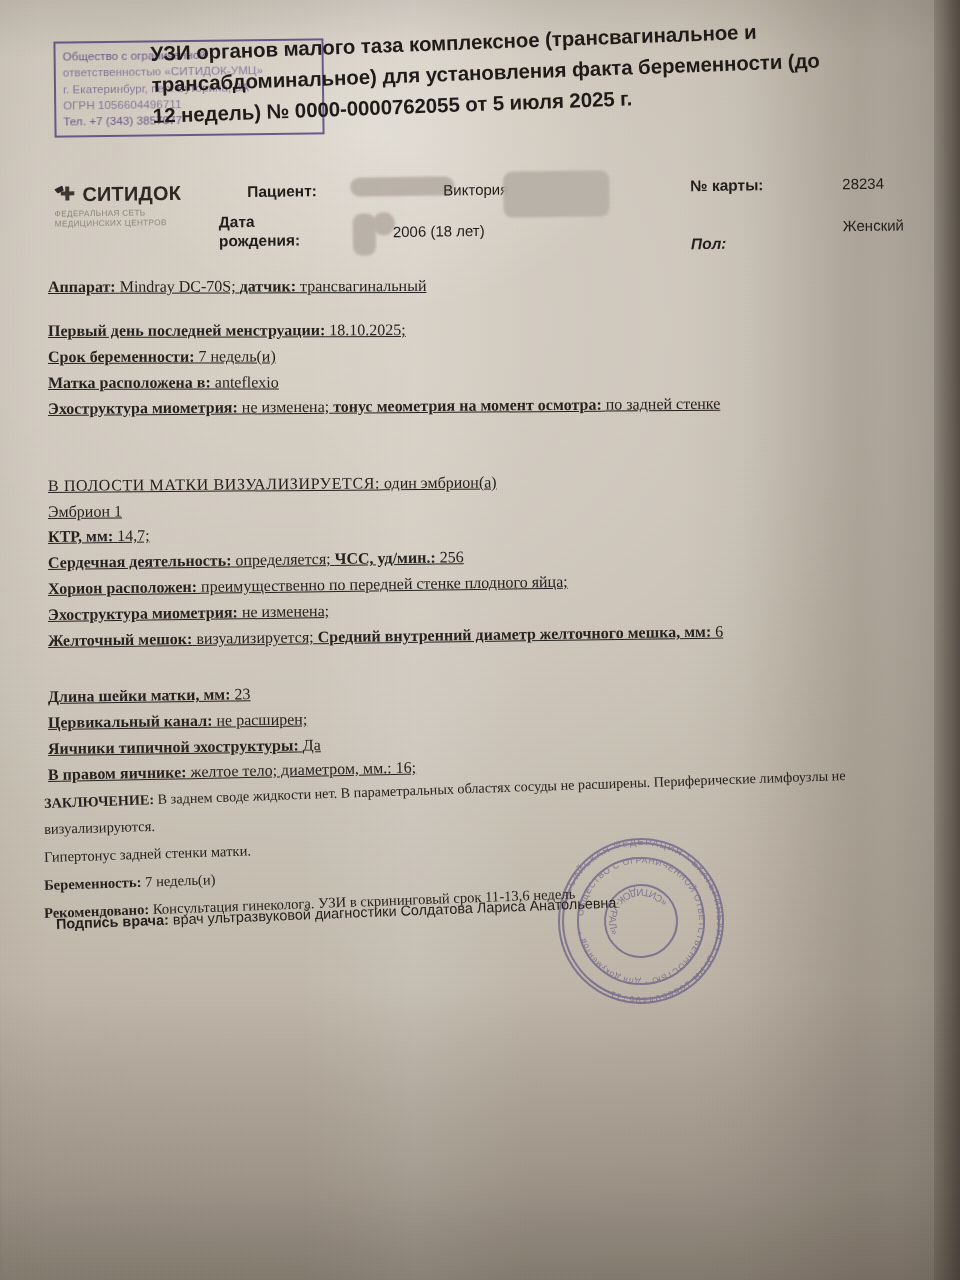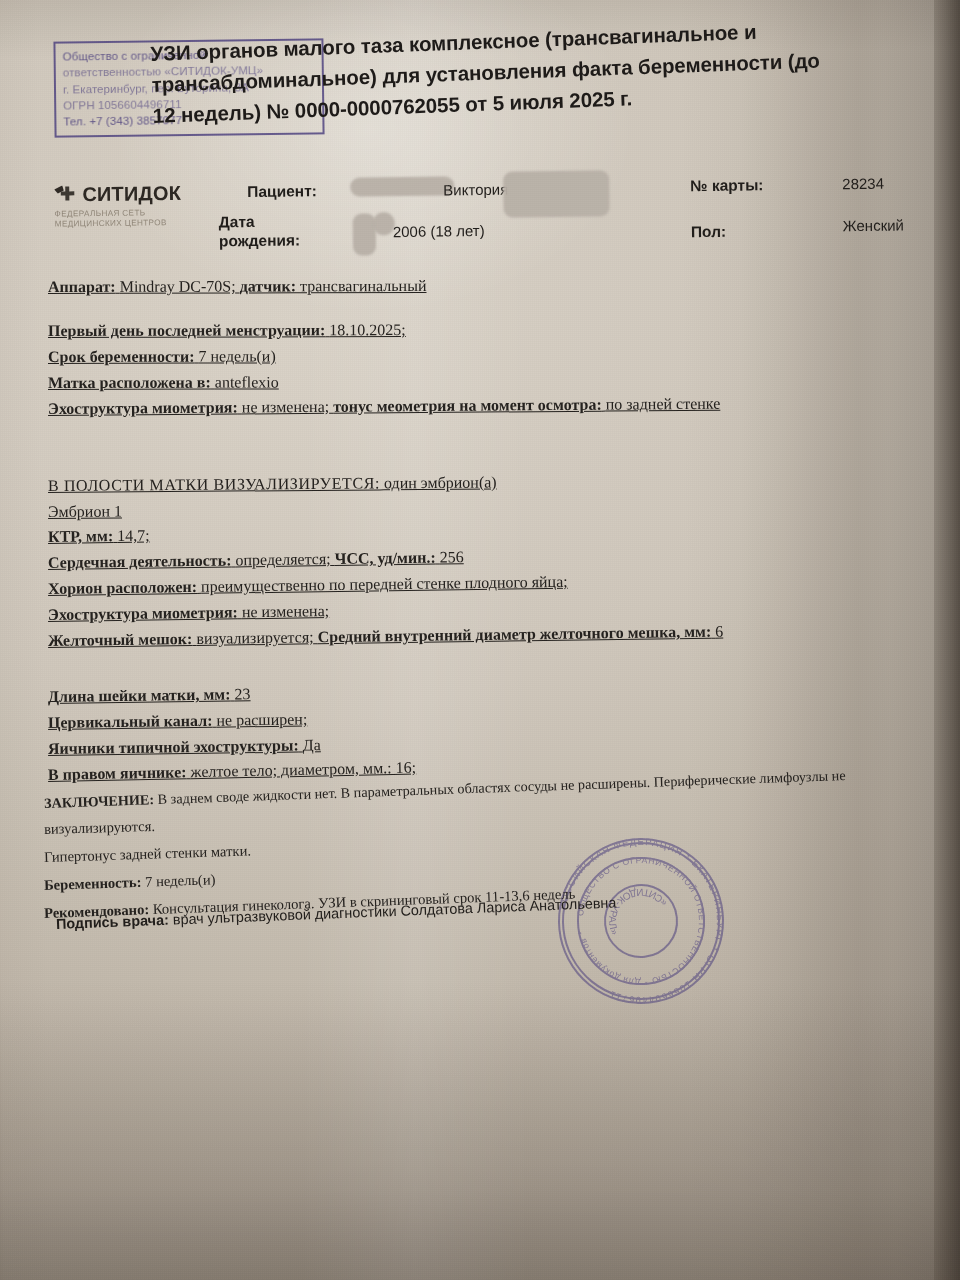--- a/index.html
+++ b/index.html
@@ -186,21 +186,21 @@
     font-family: "Liberation Sans", sans-serif;
     font-size: 15px;
     color: #201d1a;
   }
   #lbl-patient { left: 218px; top: 12px; margin-left: 29px; }
   #val-patient { left: 443px; top: 13px; }
   #lbl-dob     { left: 218px; top: 42px; width: 150px; }
   #val-dob     { left: 392px; top: 54px; }
   #lbl-card    { left: 690px; top: 12px; text-align: center; }
   #val-card    { left: 842px; top: 12px; }
-  #lbl-sex     { left: 690px; top: 58px; }
+  #lbl-sex     { left: 690px; top: 70px; font-style: italic; }
   #val-sex     { left: 842px; top: 54px; }
 
   
   .redaction {
     position: absolute;
     background: #b9b1a8;
     border-radius: 11px;
     opacity: .95;
     filter: blur(1.1px);
   }

